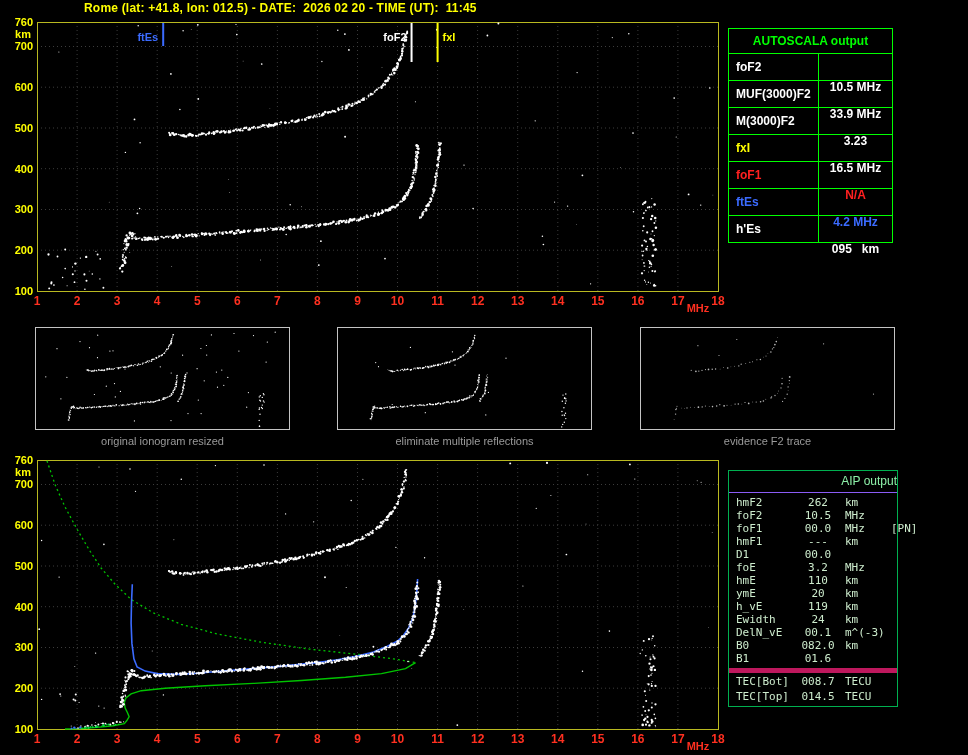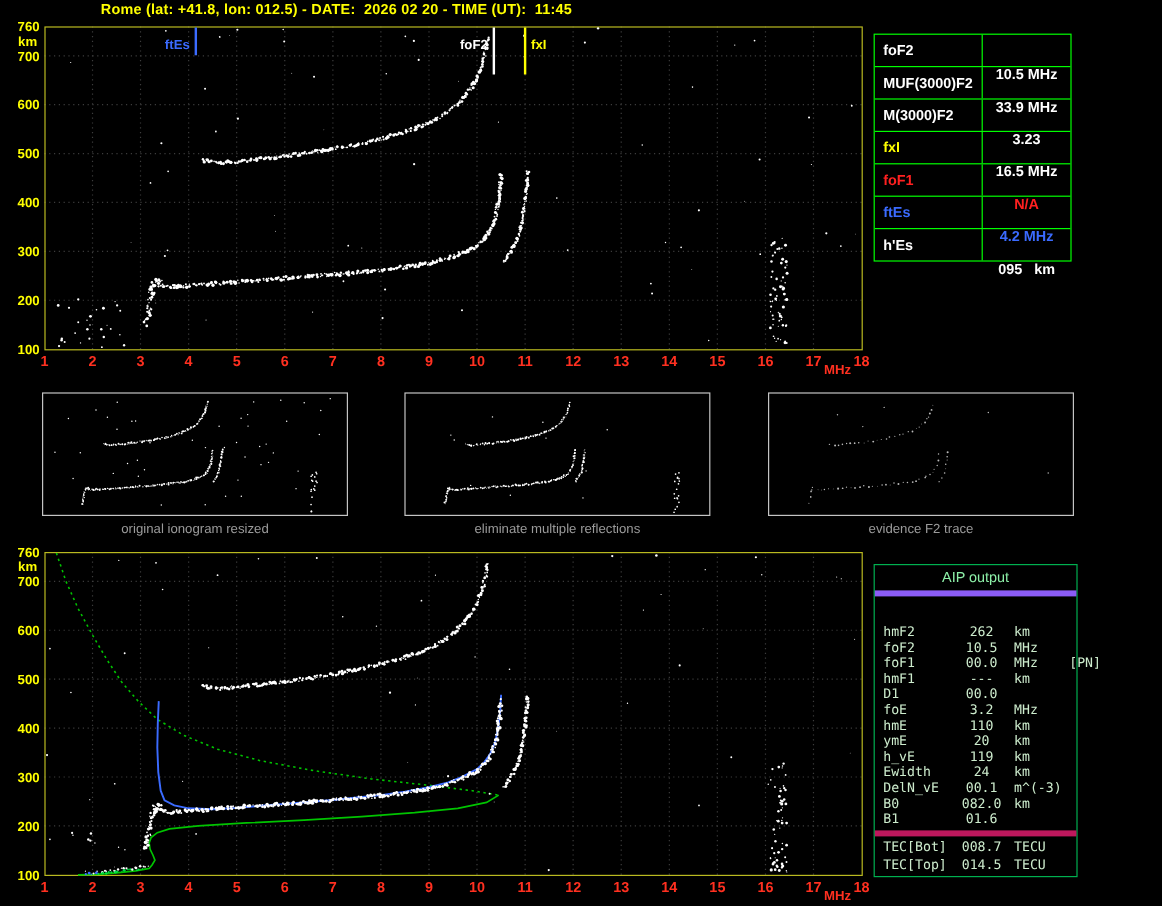--- a/index.html
+++ b/index.html
@@ -25,24 +25,24 @@
 
   
   .thumb{width:253px;height:101px;border:1px solid #c4c4c4;background:#000;}
   #thumb0{left:35px;top:327px;} #thumb1{left:337px;top:327px;} #thumb2{left:640px;top:327px;}
   .tcap{top:435px;width:255px;text-align:center;color:#9a9a9a;font-size:11px;}
   #tcap0{left:35px;} #tcap1{left:337px;} #tcap2{left:640px;}
 
   
   #aip-table{left:728px;top:470px;width:168px;border:1px solid #00b050;
              font-family:"DejaVu Sans Mono",monospace;font-size:11px;color:#cdeccd;background:#000;}
-  .aip-title{height:21px;line-height:21px;text-align:center;color:#8df0a8;
-             border-bottom:5px solid #8b5cf6;font-family:"Liberation Sans",sans-serif;
+  .aip-title{height:21px;line-height:21px;text-align:right;color:#8df0a8;
+             border-bottom:1px solid #8b5cf6;font-family:"Liberation Sans",sans-serif;
              font-size:12px;}
-  #aip-rows{padding:3px 0 3px 0;margin-top:20px;}
+  #aip-rows{padding:3px 0 3px 0;}
   .aip-row{display:flex;height:13px;line-height:13px;padding-left:7px;white-space:pre;}
   .aip-row.sep{border-top:5px solid #be185d;margin-top:3px;padding-top:2px;height:15px;}
   .aip-l{flex:0 0 64px;}
   .aip-v{flex:0 0 36px;text-align:center;}
   .aip-u{flex:0 0 46px;padding-left:9px;}
   .aip-x{flex:1;}
 </style>
 </head>
 <body>
 
@@ -982,20 +982,21 @@
         <line x1="163.18529411764706" y1="9" x2="163.18529411764706" y2="32" stroke="#3b6bff" stroke-width="2"></line>
         <text x="158.18529411764706" y="27" fill="#3b6bff" text-anchor="end" font-size="11" font-weight="bold" font-family="&quot;Liberation Sans&quot;, sans-serif">ftEs</text>
         <line x1="411.54999999999995" y1="9" x2="411.54999999999995" y2="48" stroke="#ffffff" stroke-width="2"></line>
         <text x="406.54999999999995" y="27" fill="#ffffff" text-anchor="end" font-size="11" font-weight="bold" font-family="&quot;Liberation Sans&quot;, sans-serif">foF2</text>
         <line x1="437.5882352941176" y1="9" x2="437.5882352941176" y2="48" stroke="#ffff00" stroke-width="2"></line>
         <text x="442.5882352941176" y="27" fill="#ffff00" text-anchor="start" font-size="11" font-weight="bold" font-family="&quot;Liberation Sans&quot;, sans-serif">fxI</text>
       </g>
     </svg>
 
   <div id="autoscala-table" class="abs">
+    <div class="at-title">AUTOSCALA output</div>
     <div id="at-rows">
         <div class="at-row">
           <span class="at-lbl" style="color: rgb(255, 255, 255);">foF2</span>
           <span class="at-val" style="color: rgb(255, 255, 255);">10.5 MHz</span>
         </div>
         <div class="at-row">
           <span class="at-lbl" style="color: rgb(255, 255, 255);">MUF(3000)F2</span>
           <span class="at-val" style="color: rgb(255, 255, 255);">33.9 MHz</span>
         </div>
         <div class="at-row">

